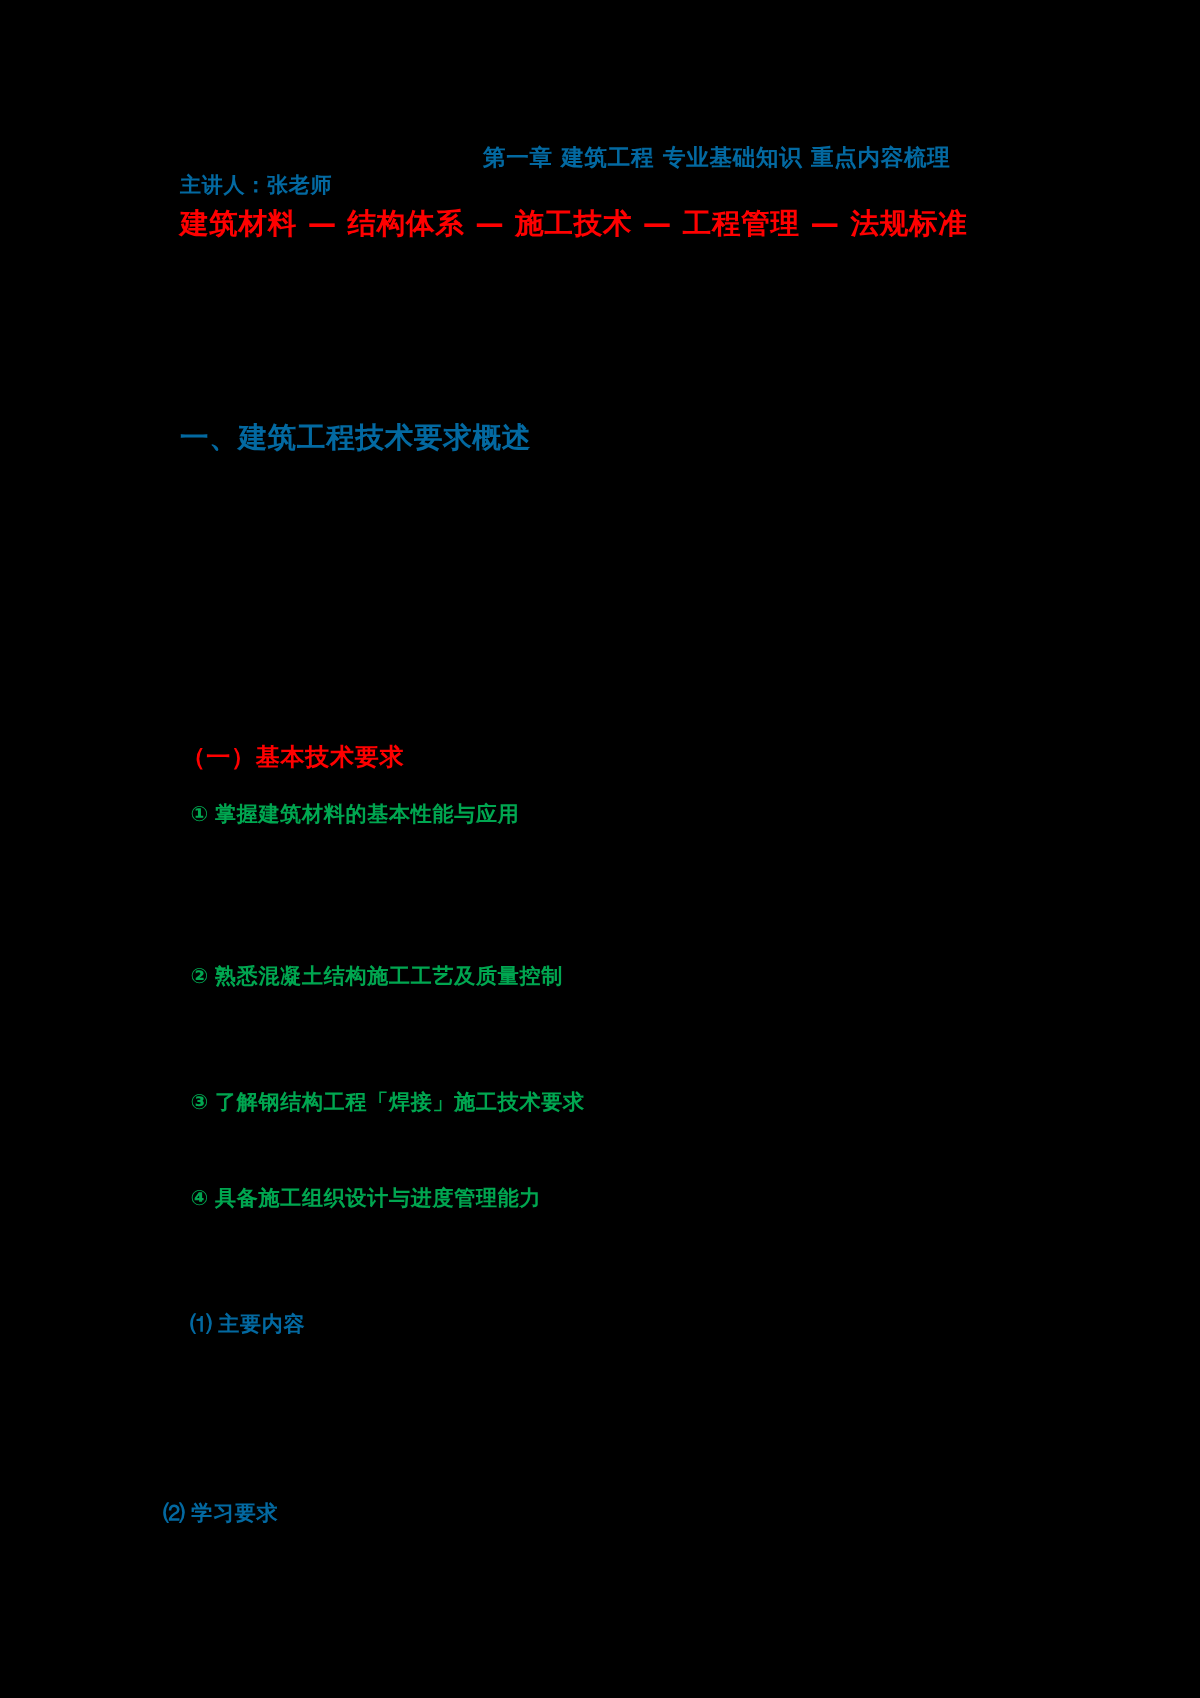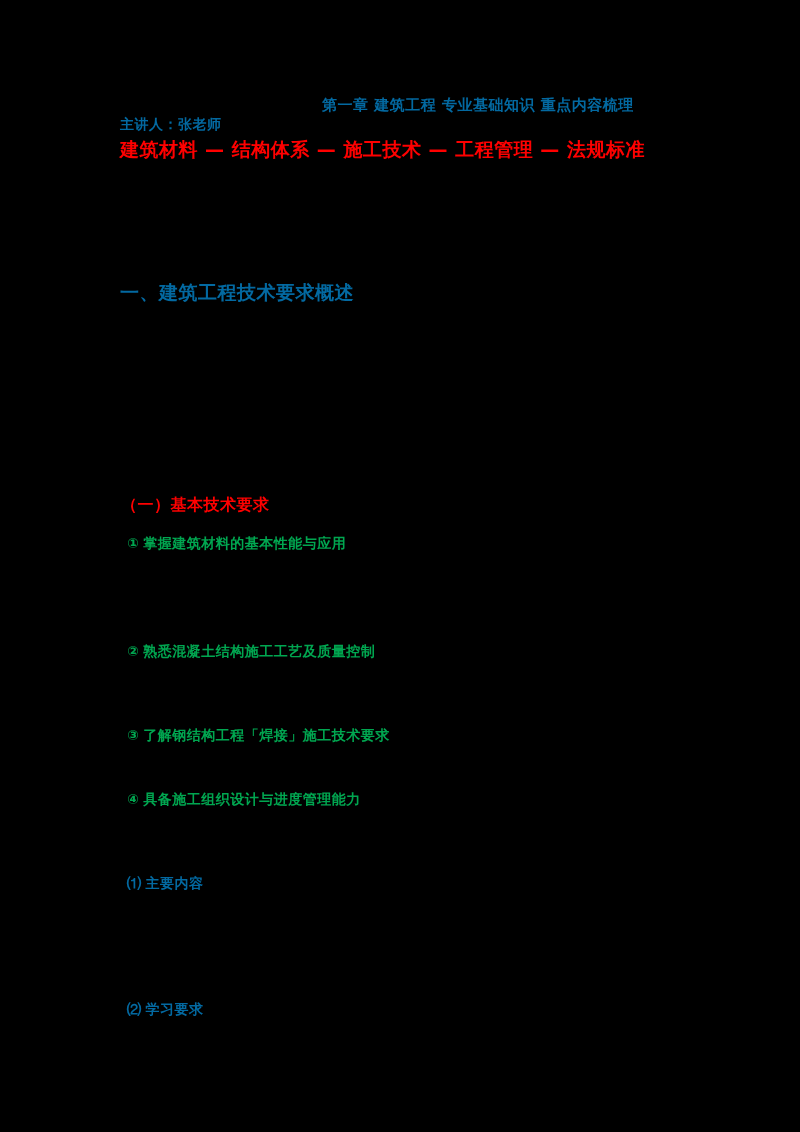--- a/index.html
+++ b/index.html
@@ -42,21 +42,21 @@
   #doc-sub-1   { left: 120px; top: 139px; font-size: 19px; }
   #nav-note    { left: 120px; top: 243px; font-size: 19px; margin-top: 39px; }
   #doc-sub-2   { left: 120px; top: 348px; font-size: 15px; }
   #section-1   { left: 121px; top: 496px; font-size: 16px; }
 
   #item-1 { left: 127px; top: 536px; font-size: 14px; }
   #item-2 { left: 127px; top: 644px; font-size: 14px; }
   #item-3 { left: 127px; top: 728px; font-size: 14px; }
   #item-4 { left: 127px; top: 792px; font-size: 14px; }
   #item-5 { left: 127px; top: 876px; font-size: 14px; }
-  #item-6 { left: 127px; top: 1002px; font-size: 14px; }
+  #item-6 { left: 109px; top: 1002px; font-size: 14px; }
 
   .marker { margin-right: 4px; }
 </style>
 </head>
 <body>
 
 <div class="page">
 
   <div class="line c-blue" id="doc-title">第一章  建筑工程  专业基础知识  重点内容梳理</div>
 

